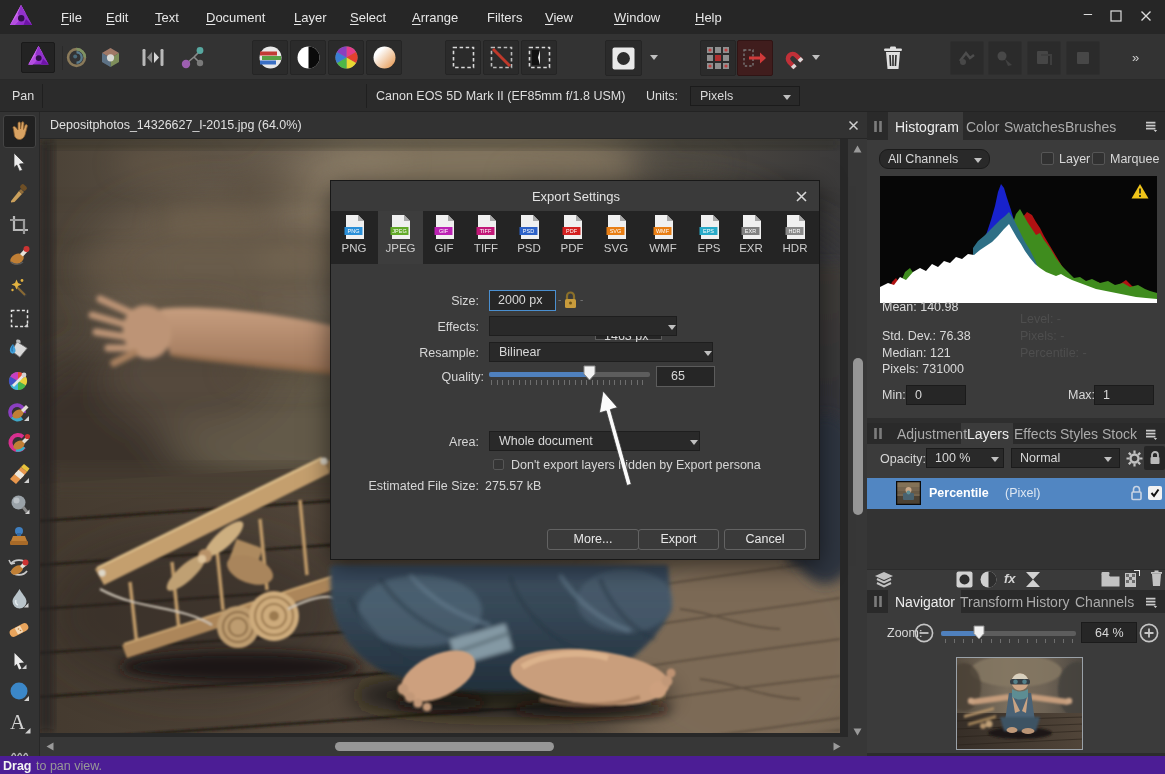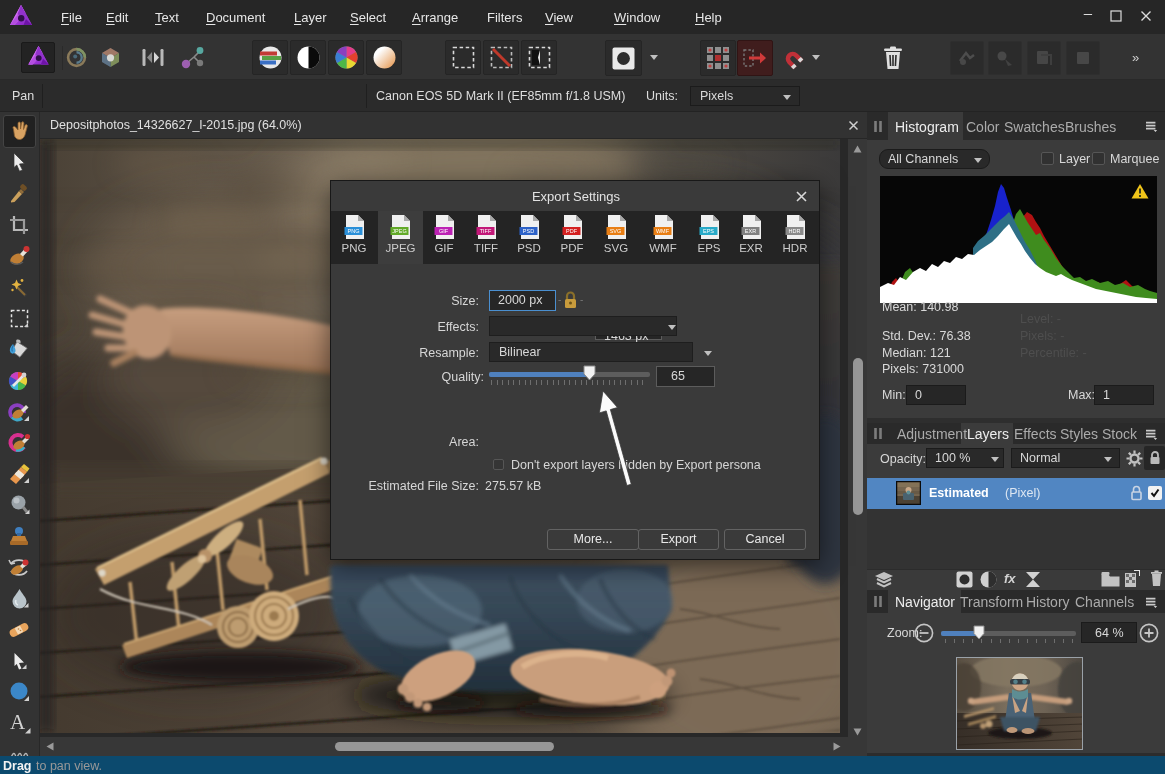--- a/index.html
+++ b/index.html
@@ -47,21 +47,21 @@
 .grip { position:absolute; }
 .pmenu { position:absolute; width:12px; height:11px; }
 .inp { position:absolute; background:#262626; border:1px solid #1b1b1b; color:#d8d8d8; font-size:12.5px; }
 .drop { position:absolute; background:#292929; border:1px solid #1b1b1b; color:#d8d8d8; font-size:12.5px; }
 .caret { position:absolute; width:0; height:0; border-left:4px solid transparent; border-right:4px solid transparent; border-top:5px solid #c0c0c0; }
 .cbx { position:absolute; width:13px; height:13px; background:#313131; border:1px solid #565656; border-radius:2px; }
 .stat { position:absolute; font-size:12.5px; color:#d8d8d8; }
 .statdim { position:absolute; font-size:12.5px; color:#4e4e4e; }
 
 
-#statusbar { left:0; top:756px; width:1165px; height:18px; background:#0c4a6e; }
+#statusbar { left:0; top:756px; width:1165px; height:18px; background:#4c1d95; }
 
 
 #dialog { left:330px; top:180px; width:490px; height:380px; background:#3a3a3a;
   border:1px solid #181818; box-shadow:0 6px 24px rgba(0,0,0,0.55); }
 .dlabel { position:absolute; font-size:12.5px; color:#d6d6d6; text-align:right; }
 .dbtn { position:absolute; height:21px; background:#3a3a3a; border:1px solid #636363; border-radius:3px;
   color:#e8e8e8; font-size:12.5px; text-align:center; line-height:19px; }
 </style>
 </head>
 <body>
@@ -726,21 +726,21 @@
     <svg class="abs" style="left:29px; top:369px;" width="25" height="24" viewBox="0 0 25 24">
         <rect width="25" height="24" fill="#75654f"></rect>
         <rect y="0" width="25" height="6" fill="#837257"></rect>
         <rect y="10" width="25" height="3" fill="#685a46"></rect>
         <rect y="15" width="25" height="9" fill="#4c4234"></rect>
         <rect x="7" y="12" width="11" height="7" fill="#49626f" rx="1"></rect>
         <circle cx="12.5" cy="9" r="3" fill="#c9a888"></circle>
         <circle cx="12.5" cy="11.5" r="2" fill="#5e8f96"></circle>
         <rect width="25" height="24" fill="none" stroke="#0a0a0a" stroke-width="2.5"></rect>
       </svg>
-    <span class="txt" style="left:62px; top:374px; font-size:12.5px; font-weight:bold; color:#ffffff;">Estimated</span>
+    <span class="txt" style="left:62px; top:374px; font-size:12.5px; font-weight:bold; color:#ffffff;">Percentile</span>
     <span class="txt" style="left:138px; top:374px; font-size:12.5px; color:#dce6f2;">(Pixel)</span>
     <svg class="abs" style="left:263px; top:373px;" width="13" height="16" viewBox="0 0 13 16">
       <path d="M3.5 7 L3.5 4.5 A3 3 0 0 1 9.5 4.5 L9.5 7" fill="none" stroke="#c9d4e4" stroke-width="1.6"></path>
       <rect x="2" y="7" width="9" height="7.5" rx="1" fill="none" stroke="#c9d4e4" stroke-width="1.6"></rect>
       </svg>
     <div class="abs" style="left:281px; top:374px; width:14px; height:14px; background:#f2f2f2; border-radius:2px;"></div>
     <svg class="abs" style="left:283px; top:376px;" width="10" height="10" viewBox="0 0 10 10">
         <path d="M1.5 5 L4 7.8 L8.5 1.5" fill="none" stroke="#111" stroke-width="2"></path>
       </svg>
     <div class="abs" style="left:0; top:397px; width:298px; height:60px; background:#333333;"></div>
@@ -985,21 +985,21 @@
     <div class="inp" style="left:264px; top:109px; width:67px; height:14px; border-color:#5c5c5c;margin-top:36px;">
       <span class="txt" style="left:8px; top:2px;">1463 px</span>
       </div>
 
     <span class="dlabel" style="left:48px; top:139px; width:100px;">Effects:</span>
     <div class="drop" style="left:158px; top:135px; width:188px; height:20px; border-color:#1e1e1e;">
       <div class="caret" style="left:178px; top:8px;"></div>
       </div>
 
     <span class="dlabel" style="left:48px; top:165px; width:100px;">Resample:</span>
-    <div class="drop" style="left:158px; top:161px; width:204px; height:20px; border-color:#1e1e1e;">
+    <div class="drop" style="left:158px; top:161px; width:224px; height:20px; border-color:#1e1e1e;">
       <span class="txt" style="left:9px; top:2px;">Bilinear</span>
       <div class="caret" style="left:214px; top:8px;"></div>
       </div>
 
     <span class="dlabel" style="left:53px; top:189px; width:100px;">Quality:</span>
     <div class="abs" style="left:158px; top:191px; width:161px; height:5px; background:#5d5d5d; border-radius:2px;"></div>
     <div class="abs" style="left:158px; top:191px; width:100px; height:5px; background:#4f80bd; border-radius:2px;"></div>
     <svg class="abs" style="left:252px; top:184px;" width="13" height="16" viewBox="0 0 13 16">
       <path d="M1 1 L12 1 L12 9 L6.5 15 L1 9 Z" fill="#f2f2f2" stroke="#8a8a8a" stroke-width="1"></path>
       </svg>
@@ -1029,20 +1029,24 @@
       <i class="abs" style="left:288.8px; top:199px; width:1px; height:5px; background:#6e6e6e;"></i>
       <i class="abs" style="left:294.4px; top:199px; width:1px; height:5px; background:#6e6e6e;"></i>
       <i class="abs" style="left:300.0px; top:199px; width:1px; height:5px; background:#6e6e6e;"></i>
       <i class="abs" style="left:305.6px; top:199px; width:1px; height:5px; background:#6e6e6e;"></i>
       <i class="abs" style="left:311.2px; top:199px; width:1px; height:5px; background:#6e6e6e;"></i>
     <div class="inp" style="left:325px; top:185px; width:59px; height:21px; border-color:#5c5c5c;">
       <span class="txt" style="left:14px; top:2px;">65</span>
       </div>
 
     <span class="dlabel" style="left:48px; top:254px; width:100px;">Area:</span>
+    <div class="drop" style="left:158px; top:250px; width:211px; height:20px; border-color:#1e1e1e;">
+      <span class="txt" style="left:9px; top:2px;">Whole document</span>
+      <div class="caret" style="left:200px; top:8px;"></div>
+      </div>
 
     <div class="cbx" style="left:162px; top:278px; width:11px; height:11px; background:#353535;"></div>
     <span class="txt" style="left:180px; top:277px; font-size:12.5px; color:#d6d6d6;">Don't export layers hidden by Export persona</span>
 
     <span class="dlabel" style="left:0px; top:298px; width:148px;">Estimated File Size:</span>
     <span class="txt" style="left:154px; top:298px; font-size:12.5px; color:#d6d6d6;">275.57 kB</span>
 
     <div class="dbtn" style="left:216px; top:348px; width:92px;">More...</div>
     <div class="dbtn" style="left:307px; top:348px; width:81px;">Export</div>
     <div class="dbtn" style="left:393px; top:348px; width:82px;">Cancel</div>

